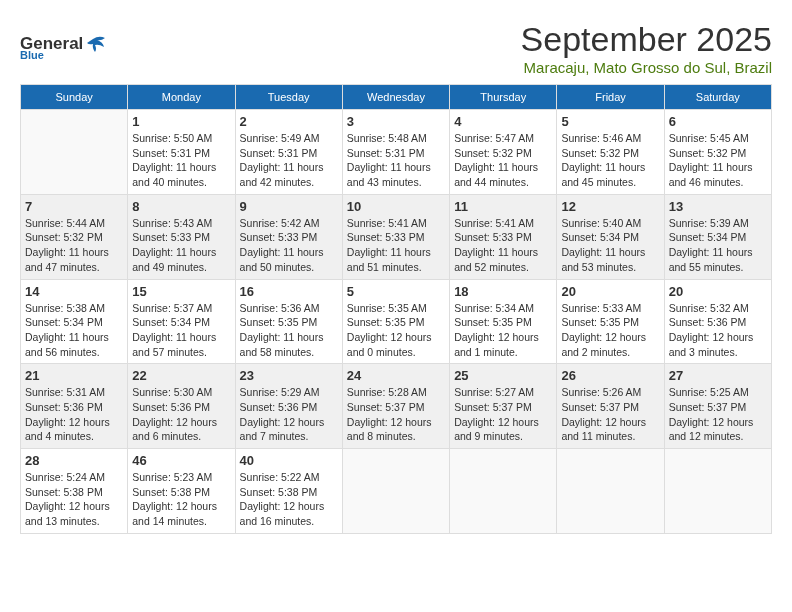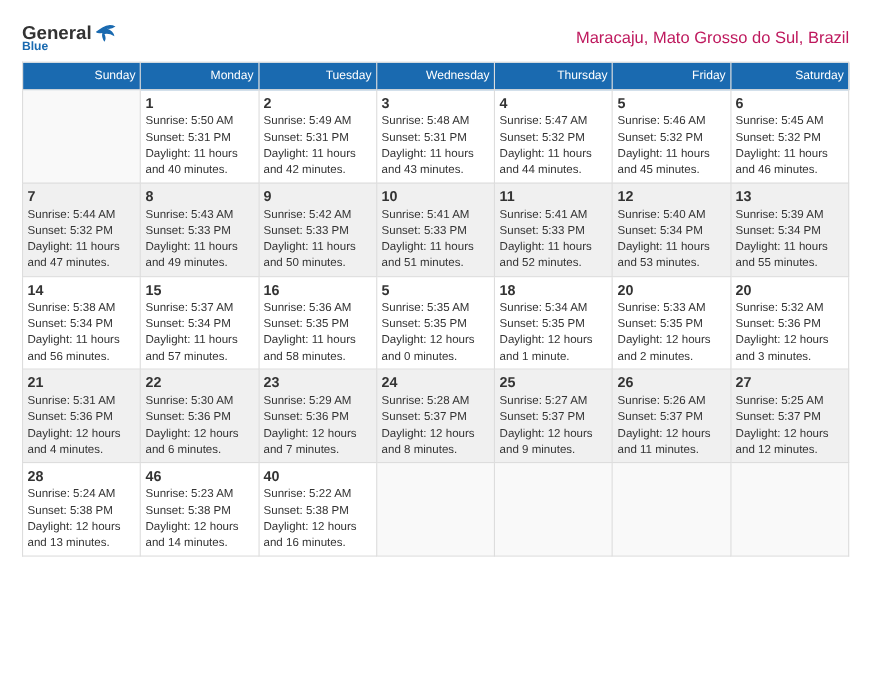--- a/index.html
+++ b/index.html
@@ -12,21 +12,21 @@
     }
     .calendar {
       width: 100%;
       border-collapse: collapse;
       font-size: 11px;
     }
     .calendar th {
       background: #1a6ab0;
       color: white;
       padding: 6px 4px;
-      text-align: right;
+      text-align: center;
       font-weight: normal;
       border: 1px solid #ddd;
     }
     .calendar td {
       border: 1px solid #ddd;
       vertical-align: top;
       padding: 4px;
       width: 107px;
       min-height: 80px;
     }
@@ -58,21 +58,22 @@
       <div style="display:flex; align-items:center;">
         <span style="font-size:17px; font-weight:bold; color:#333;">General</span>
         <svg width="22" height="18" viewBox="0 0 22 18" style="margin-left:2px;">
           <path d="M8,4 Q14,0 20,3 Q16,6 12,5 Q18,7 19,12 Q14,9 10,10 Q12,14 10,17 Q7,13 8,9 Q4,10 2,8 Q5,6 8,4Z" fill="#1a6ab0"></path>
         </svg>
       </div>
       <span style="font-size:11px; font-weight:bold; color:#1a6ab0; display:block; margin-top:-4px;">Blue</span>
     </div>
   </div>
   <div style="text-align:right;">
-    <div style="font-size:15px; color:#be185d;">Maracaju, Mato Grosso do Sul, Brazil</div>
+    <div style="font-size:34px; font-weight:normal; color:#333;">September 2025</div>
+    <div style="font-size:15px; color:#4d7c0f;">Maracaju, Mato Grosso do Sul, Brazil</div>
   </div>
 </div>
 
 <table class="calendar">
   <thead>
     <tr>
     <th>Sunday</th>
         <th>Monday</th>
         <th>Tuesday</th>
         <th>Wednesday</th>

